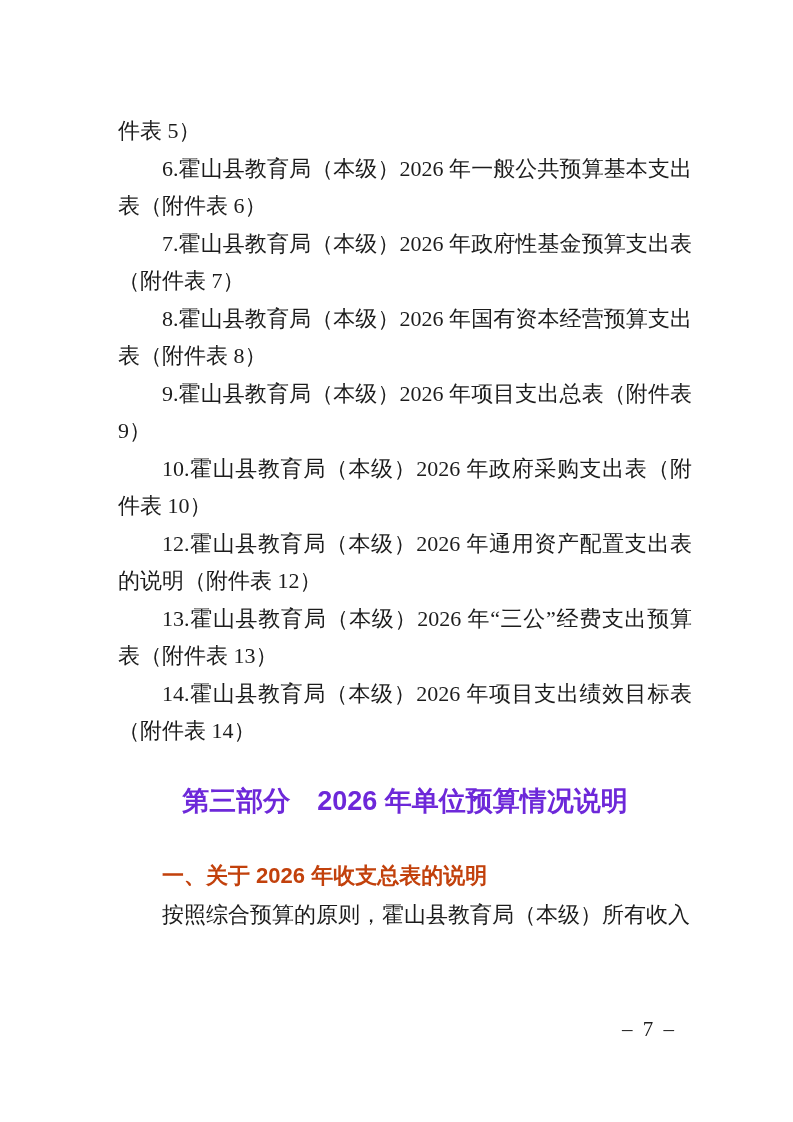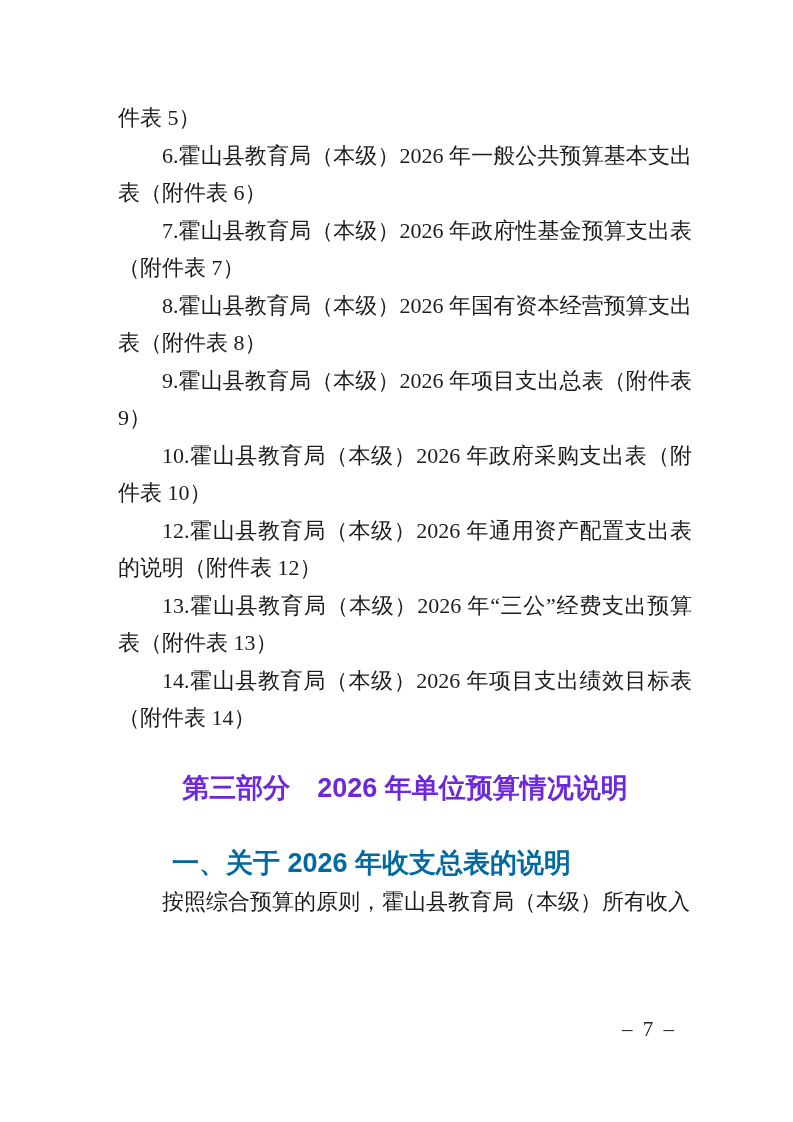--- a/index.html
+++ b/index.html
@@ -11,21 +11,21 @@
     position: relative;
     width: 793px;
     height: 1122px;
     background: #ffffff;
     color: #000000;
     overflow: hidden;
   }
   .content {
     position: absolute;
     left: 118px;
-    top: 99px;
+    top: 112px;
     width: 574px;
   }
   .doc-line {
     margin: 0;
     font-family: "Liberation Serif", "DejaVu Serif", serif;
     font-size: 22px;
     line-height: 37.5px;
     text-align: justify;
     text-indent: 2em;
     color: #1c1c1c;
@@ -40,25 +40,25 @@
     font-size: 27px;
     line-height: 40px;
     text-align: center;
     text-indent: 0;
     color: #6d28d9;
   }
   .subsection-heading {
     margin: 35px 0 0 0;
     font-family: "Liberation Sans", "DejaVu Sans", sans-serif;
     font-weight: 700;
-    font-size: 27px;
+    font-size: 22px;
     line-height: 40px;
     text-align: left;
     text-indent: 2em;
-    color: #0369a1;
+    color: #c2410c;
   }
   .body-paragraph {
   }
   .page-number {
     position: absolute;
     top: 1017px;
     right: 119px;
     font-family: "Liberation Serif", "DejaVu Serif", serif;
     font-size: 21px;
     line-height: 24px;

